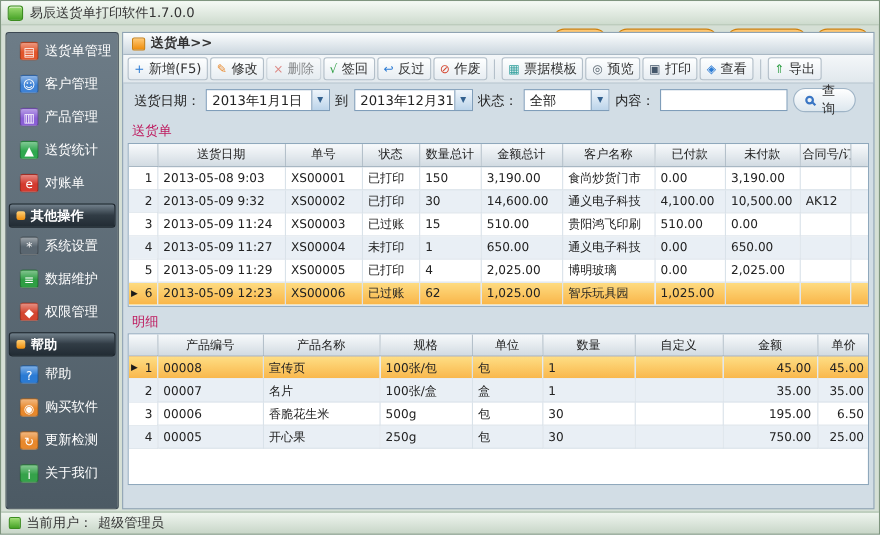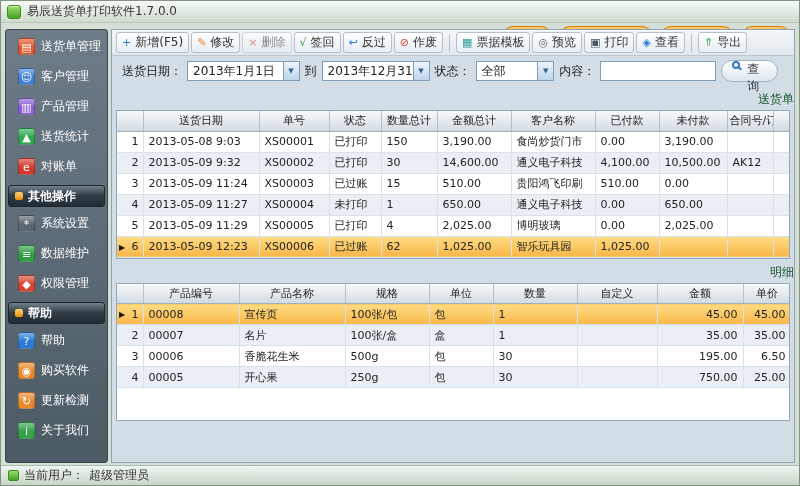--- a/index.html
+++ b/index.html
@@ -60,30 +60,30 @@
   .flabel { white-space:nowrap; }
   .select { background:#fff; border:1px solid #7f9db9; height:20px; display:flex; align-items:stretch; }
   .select .val { padding:1px 5px 0; flex:1; overflow:hidden; white-space:nowrap; }
   .select .dd { width:16px; background:linear-gradient(#eef5fb,#bcd4ea);
     border-left:1px solid #7f9db9; display:flex; align-items:center; justify-content:center;
     font-size:7px; color:#33618f; }
   .sel-from { width:126px; } .sel-to { width:108px; } .sel-status { width:88px; }
   .text-input { width:116px; height:20px; border:1px solid #7f9db9; padding:0 4px;
     font:inherit; background:#fff; }
   .search-btn { margin-left:auto; margin-right:6px; height:22px; padding:0 10px;
-    border:1px solid #9fb4c6; border-radius:11px; display:flex; align-items:flex-start; gap:7px;
+    border:1px solid #9fb4c6; border-radius:11px; display:flex; align-items:center; gap:7px;
     background:linear-gradient(#ffffff,#dde7ee); color:#333; }
   .mag { width:8px; height:8px; border:2px solid #3a76c4; border-radius:50%; position:relative; flex:none; }
   .mag::after { content:''; position:absolute; width:5px; height:2px; background:#3a76c4;
     transform:rotate(45deg); right:-4px; bottom:-2px; }
   
   .quickdates { height:22px; display:flex; align-items:center; gap:15px; padding:0 10px; }
   .qd-link { color:#0b54c8; font-weight:bold; white-space:nowrap; }
   
-  .table-label { padding:5px 0 2px 8px; color:#14532d;text-align:right; }
+  .table-label { padding:5px 0 2px 8px; color:#be185d; }
   .table-wrap { margin:0 4px; border:1px solid #8fa8bc; background:#fff; overflow:hidden; }
   .detail-wrap { height:138px; }
   table { border-collapse:collapse; table-layout:fixed; font-size:11px; }
   .orders-table { width:786px; }
   .detail-table { width:674px; }
   th { background:linear-gradient(#f8fafc,#d2dbe2); border-right:1px solid #b4c0ca;
     border-bottom:1px solid #9fb0bd; height:20px; font-weight:normal; color:#222;
     text-align:center; overflow:hidden; white-space:nowrap; padding:0 2px; }
   td { height:21px; border-right:1px solid #d9e2e9; border-bottom:1px solid #d9e2e9;
     padding:0 5px; overflow:hidden; white-space:nowrap; background:#fff; }
@@ -168,20 +168,24 @@
       <span class="side-icon" style="background-color: rgb(232, 136, 43);">↻</span>
       <span>更新检测</span>
     </div>
     <div class="side-item">
       <span class="side-icon" style="background-color: rgb(53, 162, 74);">i</span>
       <span>关于我们</span>
     </div>
   </div>
 
 <div class="main">
+  <div class="tabstrip">
+    <span class="tab-icon"></span>
+    <span>送货单&gt;&gt;</span>
+  </div>
 
   <div class="toolbar">
       <div class="tool-btn">
         <span class="tool-glyph" style="color: rgb(43, 123, 212);">+</span>
         <span>新增(F5)</span>
       </div>
       <div class="tool-btn">
         <span class="tool-glyph" style="color: rgb(232, 136, 43);">✎</span>
         <span>修改</span>
       </div>

